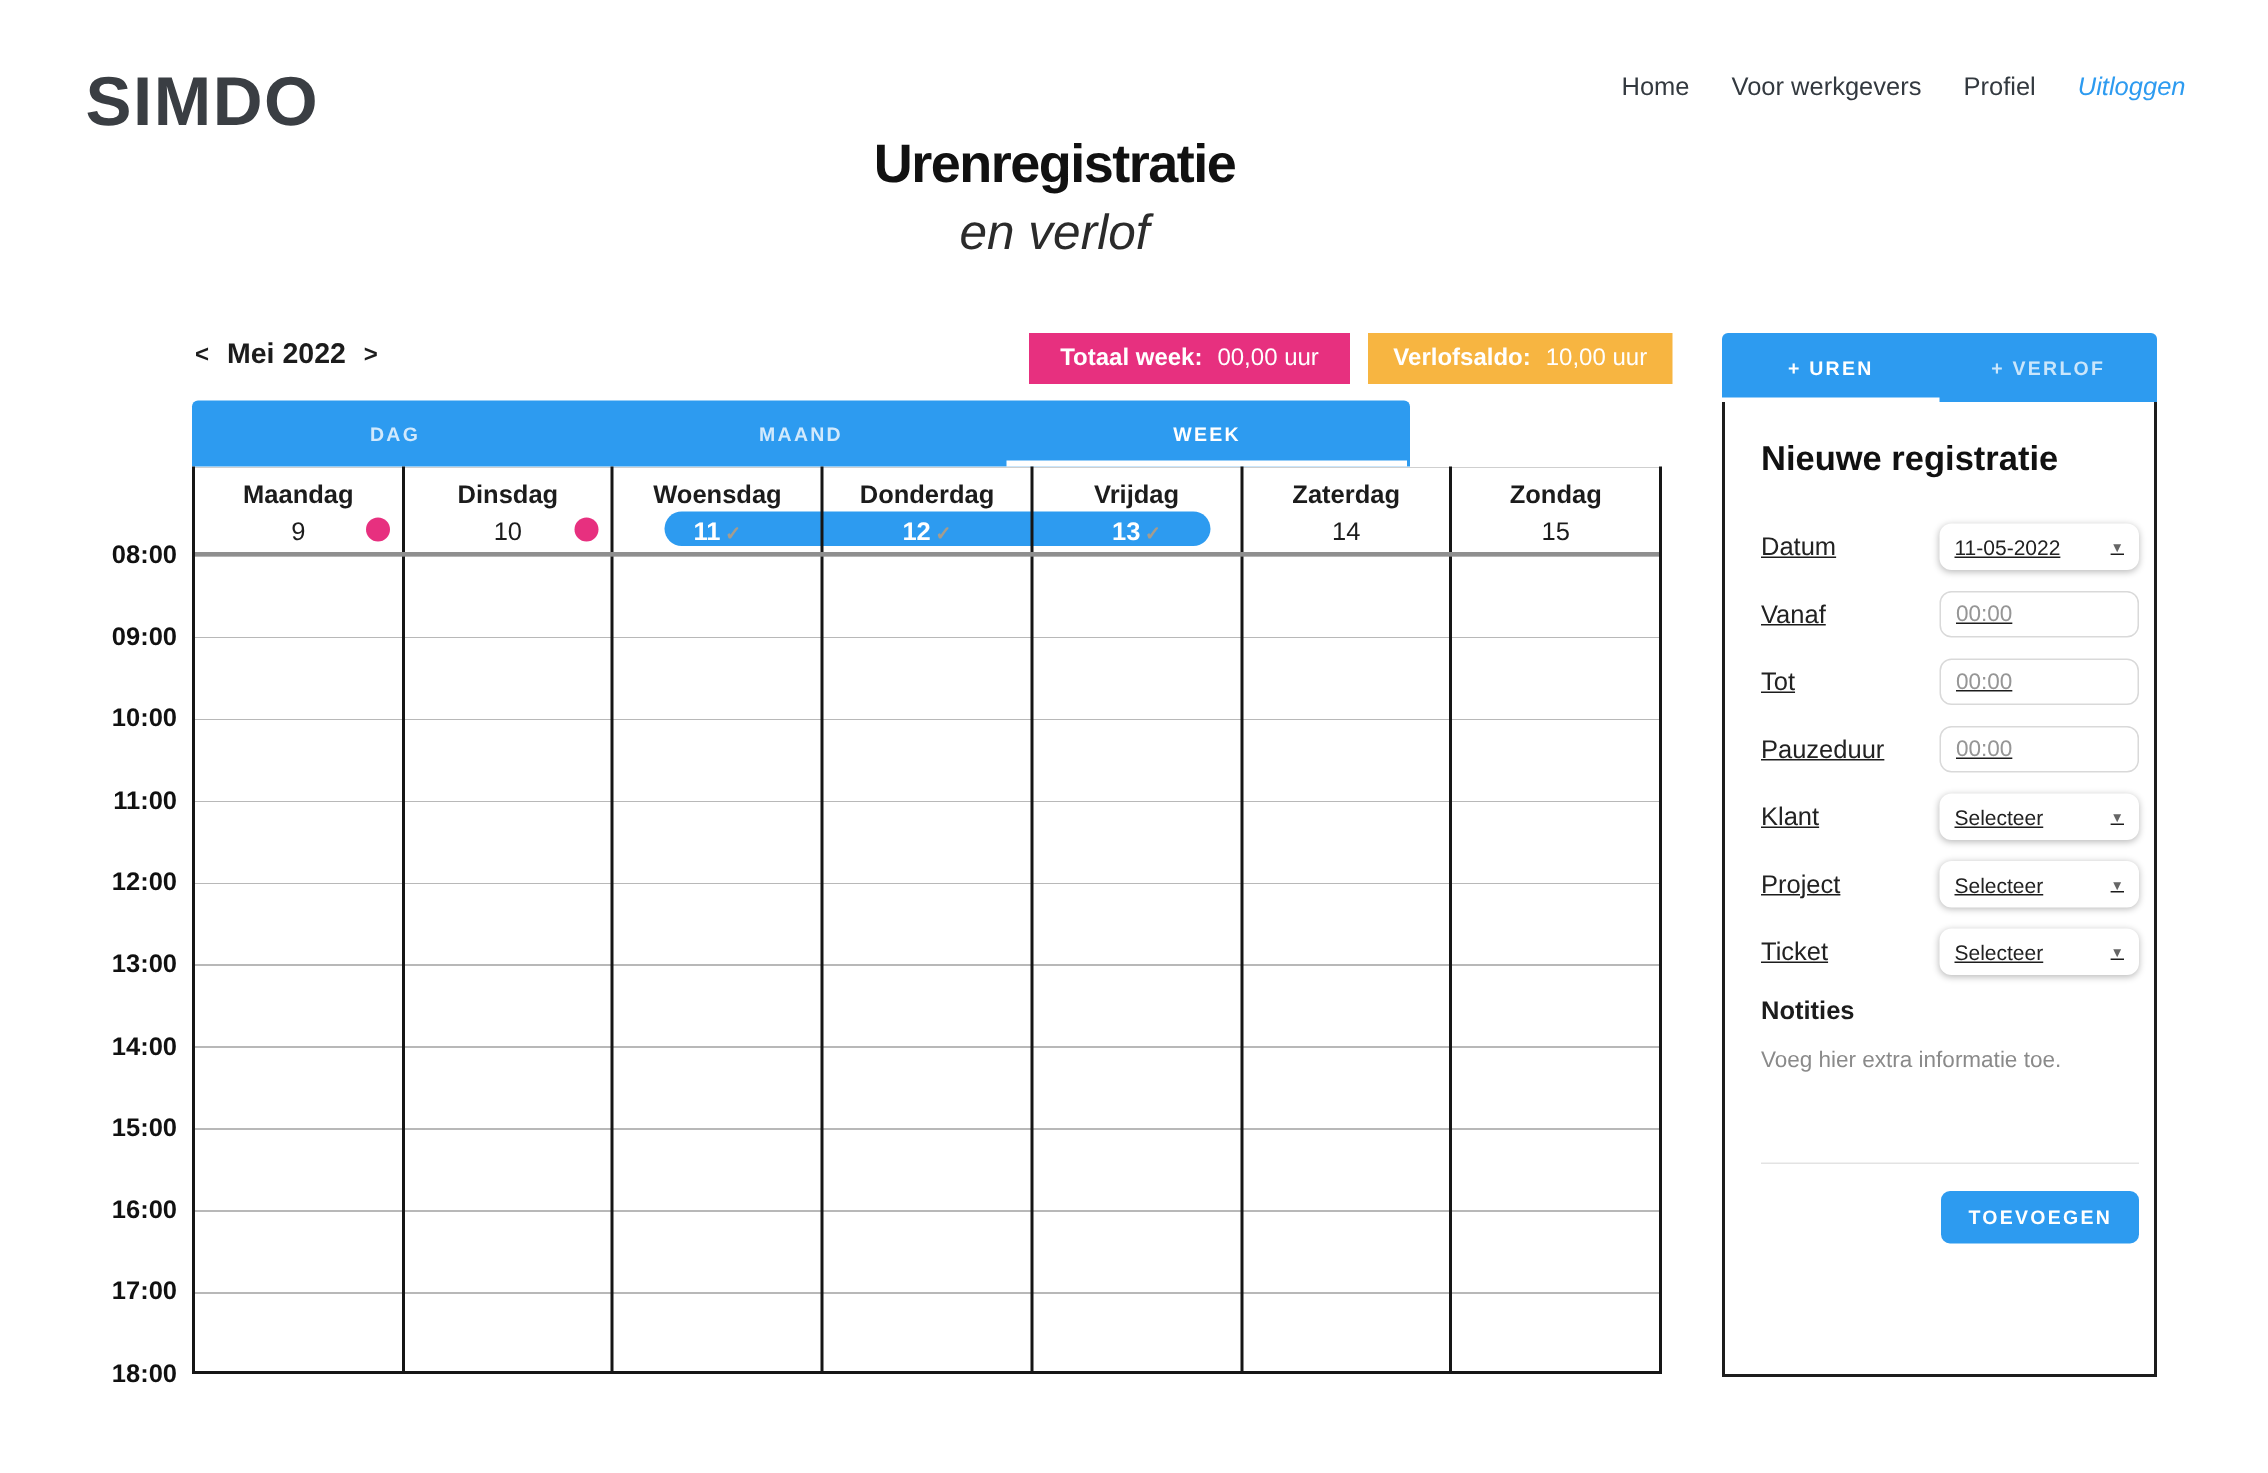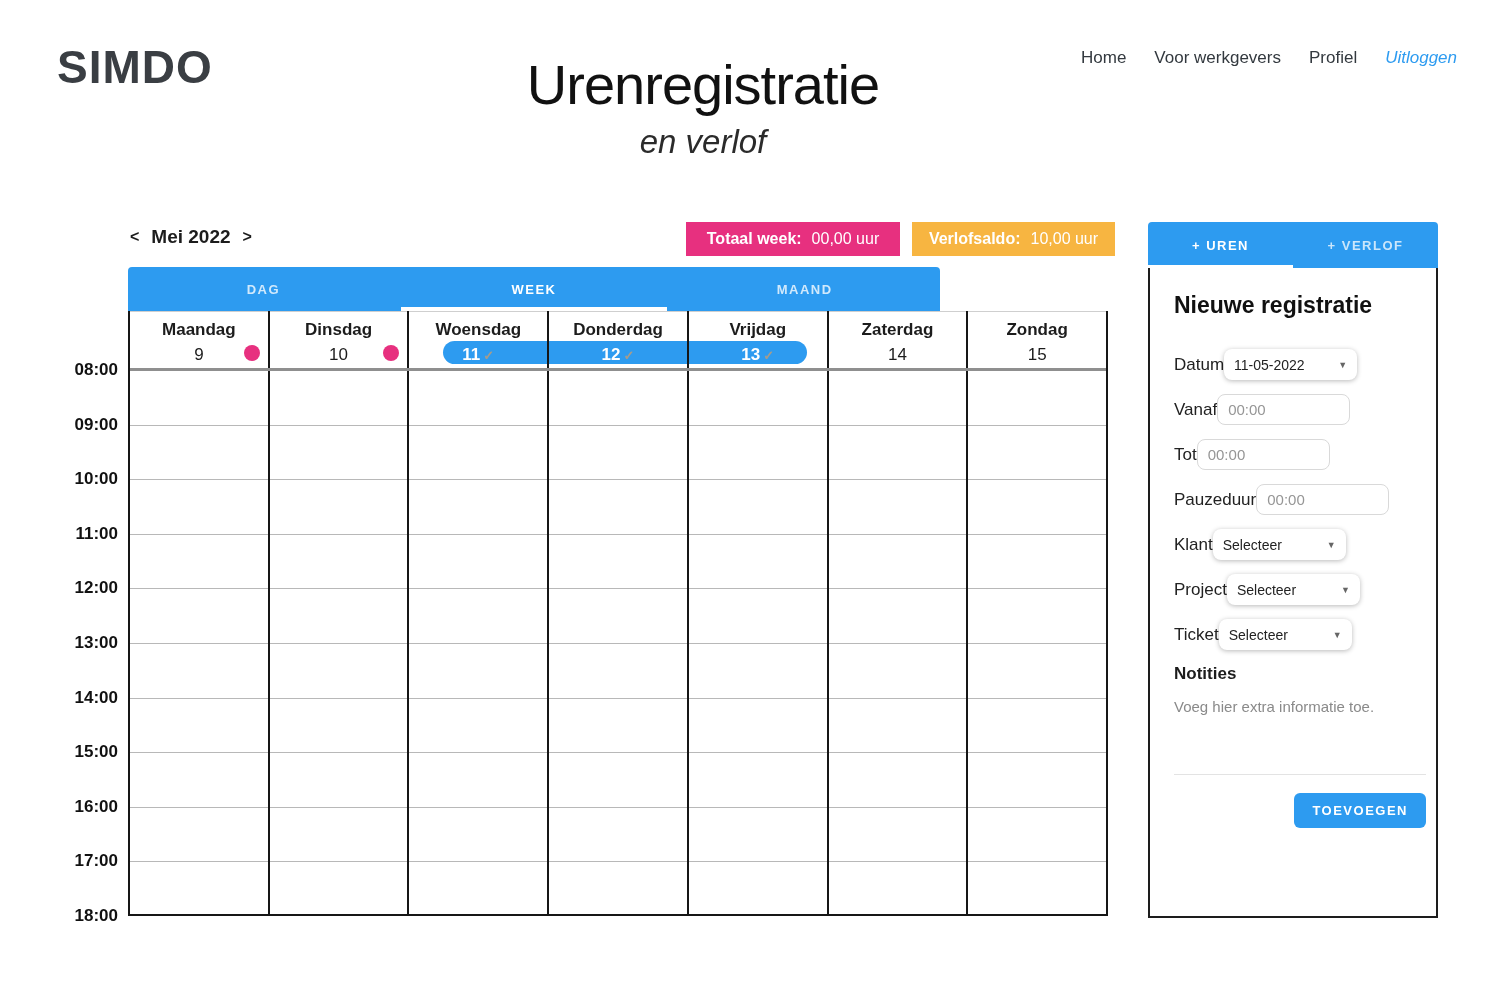--- a/index.html
+++ b/index.html
@@ -3,21 +3,21 @@
 <meta charset="utf-8">
 <style>
   * { box-sizing: border-box; margin: 0; padding: 0; }
   html, body { width: 1512px; height: 982px; background: #fff; overflow: hidden; }
   body { position: relative; font-family: "Liberation Sans", sans-serif; color: #1c1c1c; }
 
   
   .logo { position: absolute; left: 57px; top: 40px; font-size: 46px; font-weight: 800;
           letter-spacing: 1px; color: #3a3e43; }
   .title-wrap { position: absolute; left: 398px; top: 52px; width: 610px; text-align: center; }
-  .page-title { font-size: 56px; font-weight: 400; color: #111; letter-spacing: -1px; }
+  .page-title { font-size: 36px; font-weight: 700; color: #111; letter-spacing: -1px; margin-top: 36px; }
   .page-subtitle { font-size: 33px; font-style: italic; font-weight: 300; color: #2b2b2b; margin-top: 6px; }
   .top-nav { position: absolute; right: 55px; top: 48px; display: flex; gap: 28px; font-size: 17px; }
   .top-nav .nav-link { color: #33393f; cursor: pointer; }
   .top-nav .nav-link.highlight { color: #2d9bf0; font-style: italic; }
 
   
   .month-nav { position: absolute; left: 130px; top: 226px; display: flex; align-items: center;
                gap: 12px; font-size: 19px; font-weight: 700; }
   .month-nav .chev { font-size: 16px; font-weight: 700; cursor: pointer; }
   .badge { position: absolute; top: 222px; height: 34px; display: flex; align-items: center;
@@ -66,22 +66,22 @@
   .panel-tab { flex: 1; display: flex; align-items: center; justify-content: center;
                color: rgba(255,255,255,0.75); font-size: 13px; font-weight: 600;
                letter-spacing: 1.5px; cursor: pointer; }
   .panel-tab.active { color: #fff; font-weight: 800; }
   .panel-tab-underline { position: absolute; left: 0; bottom: 0; width: 145px; height: 3px; background: #fff; }
 
   .panel { position: absolute; left: 1148px; top: 268px; width: 290px; height: 650px;
            background: #fff; border: 2px solid #1d1d1d; border-top: none;
            padding: 24px 10px 14px 24px; }
   .panel-title { font-size: 23px; font-weight: 800; color: #111; margin-bottom: 30px; }
-  .form-row { display: flex; align-items: center; 
-              height: 31px; margin-bottom: 14px; }
+  .form-row { display: flex; align-items: center; justify-content: space-between;
+              height: 31px; margin-bottom: 14px; text-decoration: underline; }
   .form-label { font-size: 17px; color: #222; }
   .select-box { width: 133px; height: 31px; background: #fff; border-radius: 8px;
                 box-shadow: 0 1px 5px rgba(0,0,0,0.28); display: flex; align-items: center;
                 justify-content: space-between; padding: 0 10px; cursor: pointer; }
   .select-value { font-size: 14px; color: #222; }
   .select-caret { font-size: 9px; color: #666; }
   .text-input { width: 133px; height: 31px; border: 1px solid #d9d9d9; border-radius: 8px;
                 padding: 0 10px; font-size: 15px; font-family: inherit; color: #333; outline: none; }
   .text-input::placeholder { color: #969696; }
   .checkbox { width: 20px; height: 20px; background: #2d9bf0; border-radius: 3px; color: #fff;
@@ -124,22 +124,22 @@
   <span class="b-label">Totaal week:</span>
   <span>00,00 uur</span>
 </div>
 <div class="badge badge-orange">
   <span class="b-label">Verlofsaldo:</span>
   <span>10,00 uur</span>
 </div>
 
 <div class="view-tabs">
   <div class="view-tab">DAG</div>
+  <div class="view-tab">MAAND</div>
   <div class="view-tab active">WEEK</div>
-  <div class="view-tab">MAAND</div>
 </div>
 
 <div class="time-col">
   <span class="time-label" style="top:360px">08:00</span>
   <span class="time-label" style="top:415px">09:00</span>
   <span class="time-label" style="top:469px">10:00</span>
   <span class="time-label" style="top:524px">11:00</span>
   <span class="time-label" style="top:578px">12:00</span>
   <span class="time-label" style="top:633px">13:00</span>
   <span class="time-label" style="top:688px">14:00</span>

